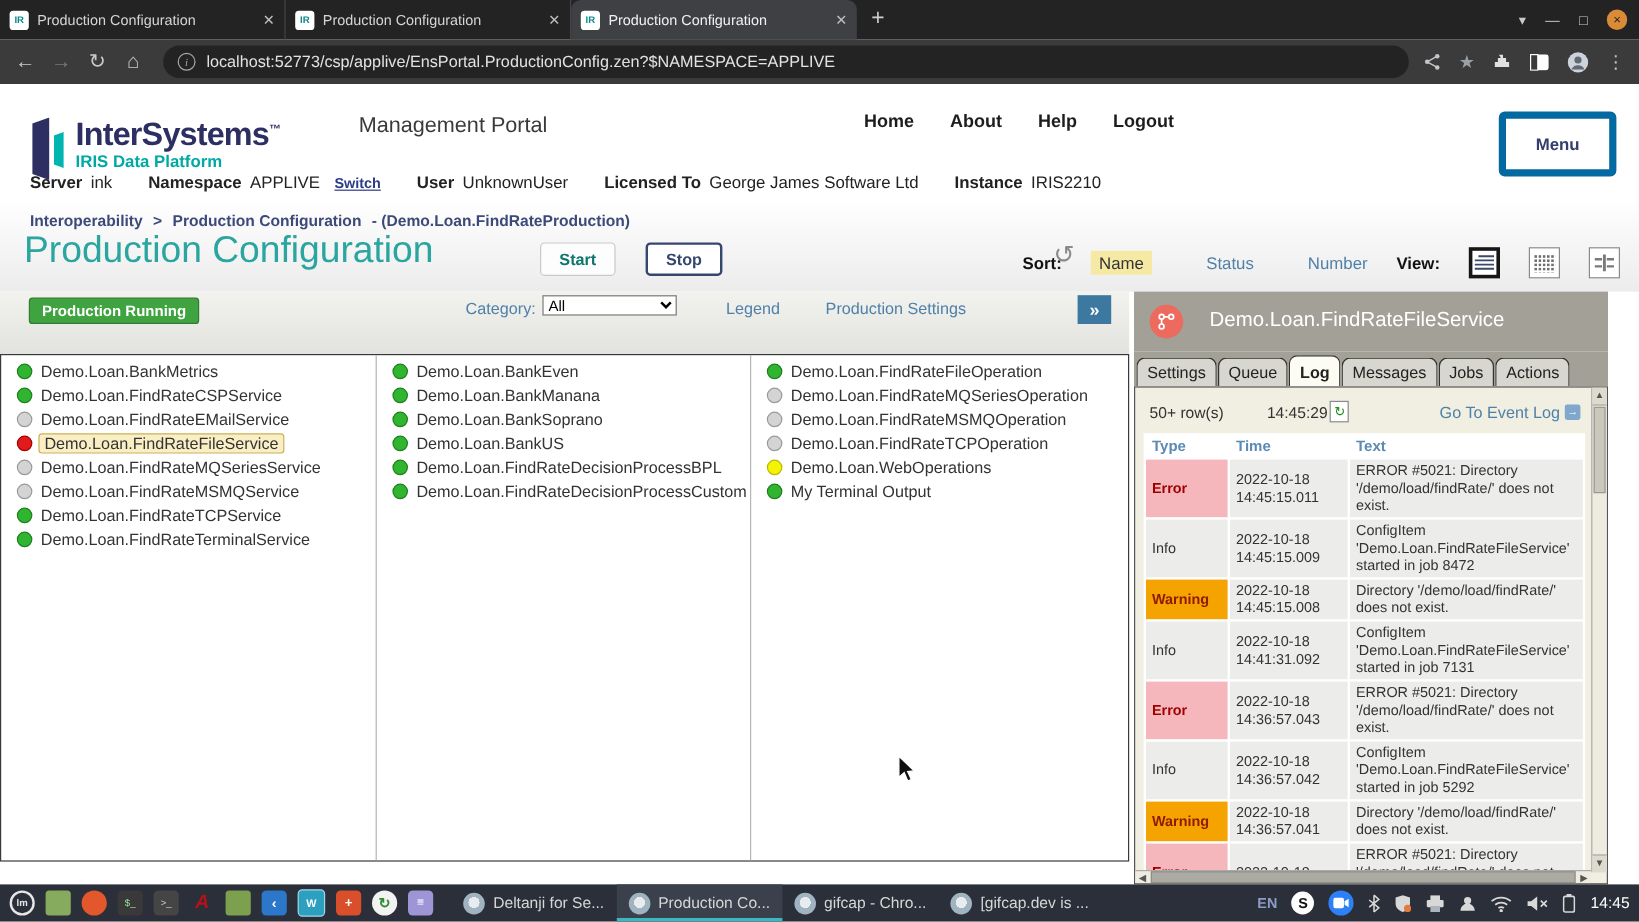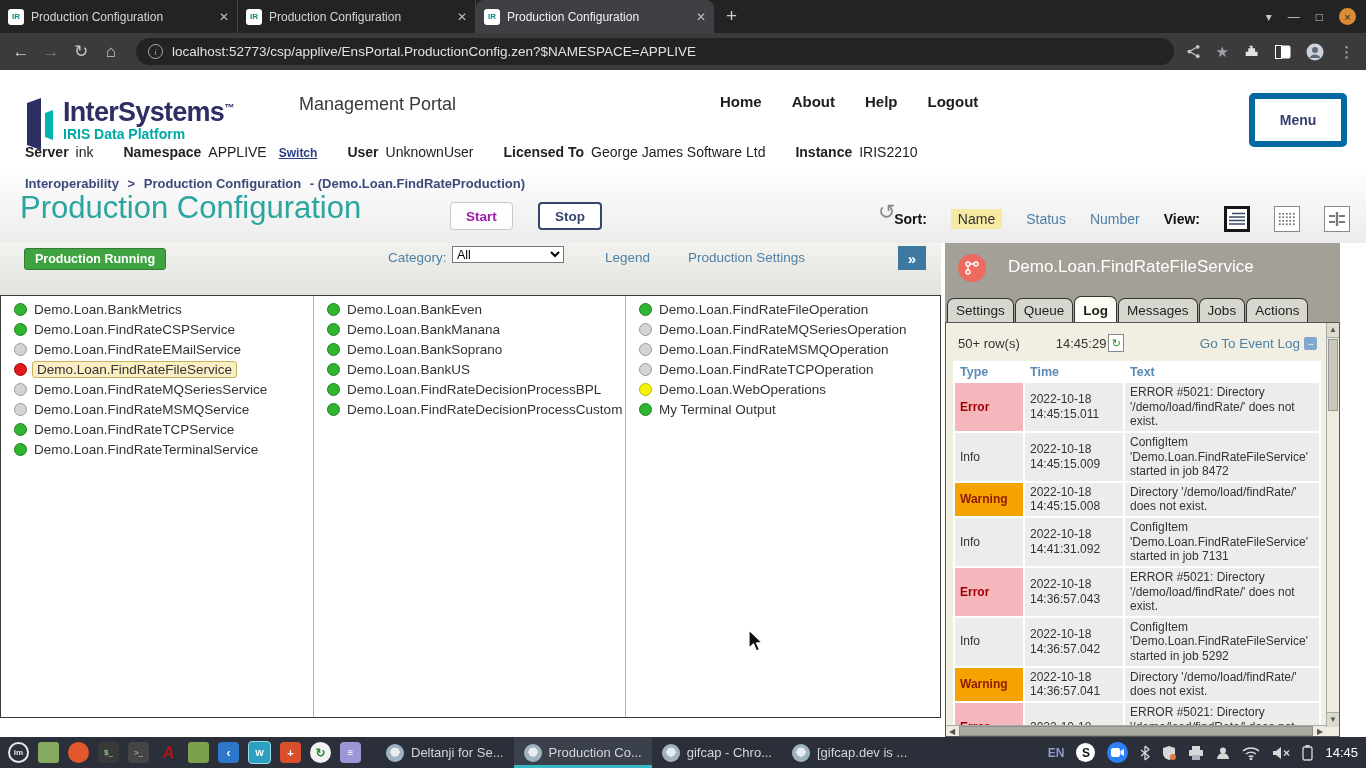--- a/index.html
+++ b/index.html
@@ -46,27 +46,27 @@
   .ib-group{margin-right:30px;display:flex;align-items:baseline;}
   .switch-link{font-size:12px;font-weight:bold;color:#2b3e85;text-decoration:underline;margin-left:12px;}
 
   
   .strip{position:absolute;top:170px;left:0;width:100%;height:73px;background:linear-gradient(#fefefe,#ececec);}
   .breadcrumb{position:absolute;left:25px;top:6px;font-size:13px;font-weight:bold;color:#3c4a7a;}
   .breadcrumb span{margin-right:5px;}
   .page-title{position:absolute;left:20px;top:20px;font-size:31px;color:#2aa5a0;font-weight:normal;margin:0;}
   .btn{position:absolute;display:flex;align-items:center;justify-content:center;border-radius:4px;background:#fdfdfd;
     font-weight:bold;font-size:13.5px;box-sizing:border-box;}
-  .start-btn{left:450px;top:32px;width:63px;height:28px;border:1px solid #c9c9c9;color:#a21caf;}
+  .start-btn{left:450px;top:32px;width:63px;height:28px;border:1px solid #c9c9c9;color:#0f766e;}
   .stop-btn{left:538px;top:32px;width:64px;height:28px;border:2px solid #36476f;color:#36476f;background:#fff;}
   .spinner{position:absolute;left:878px;top:30px;font-size:21px;color:#8a8a8a;}
   .sort-cluster{position:absolute;right:16px;top:36px;display:flex;align-items:center;gap:24px;font-size:14px;color:#111;}
   .sort-cluster b{font-weight:bold;}
   .sort-name{background:#f6e9a4;padding:2px 7px;color:#333;}
-  .sort-link{color:#4e80a8;}
+  .sort-link{color:#4e80a8;margin-left:21px;}
   .vi{width:26px;height:26px;background:#fff;border:1px solid #8a8a8a;display:flex;align-items:center;justify-content:center;box-sizing:border-box;}
   .vi.is-true{border:3px solid #161616;}
   .dotgrid{width:18px;height:15px;background-image:radial-gradient(#6f6f6f 1px,transparent 1.1px);background-size:3.5px 3.5px;}
 
   
   .toolstrip{position:absolute;top:243px;left:0;width:941px;height:52px;background:linear-gradient(#f2f2ee,#e2e2de);}
   .run-badge{position:absolute;left:24px;top:5px;background:#3fa440;border:1px solid #337a33;border-radius:3px;
     color:#fff;font-weight:bold;font-size:12.5px;padding:3px 10px;}
   .cat-label{position:absolute;left:388px;top:7px;color:#4e80a8;font-size:13.5px;}
   .cat-select{position:absolute;left:452px;top:3px;width:112px;height:17px;font-size:12.5px;border:1px solid #777;background:#fff;font-family:"Liberation Sans",sans-serif;}

